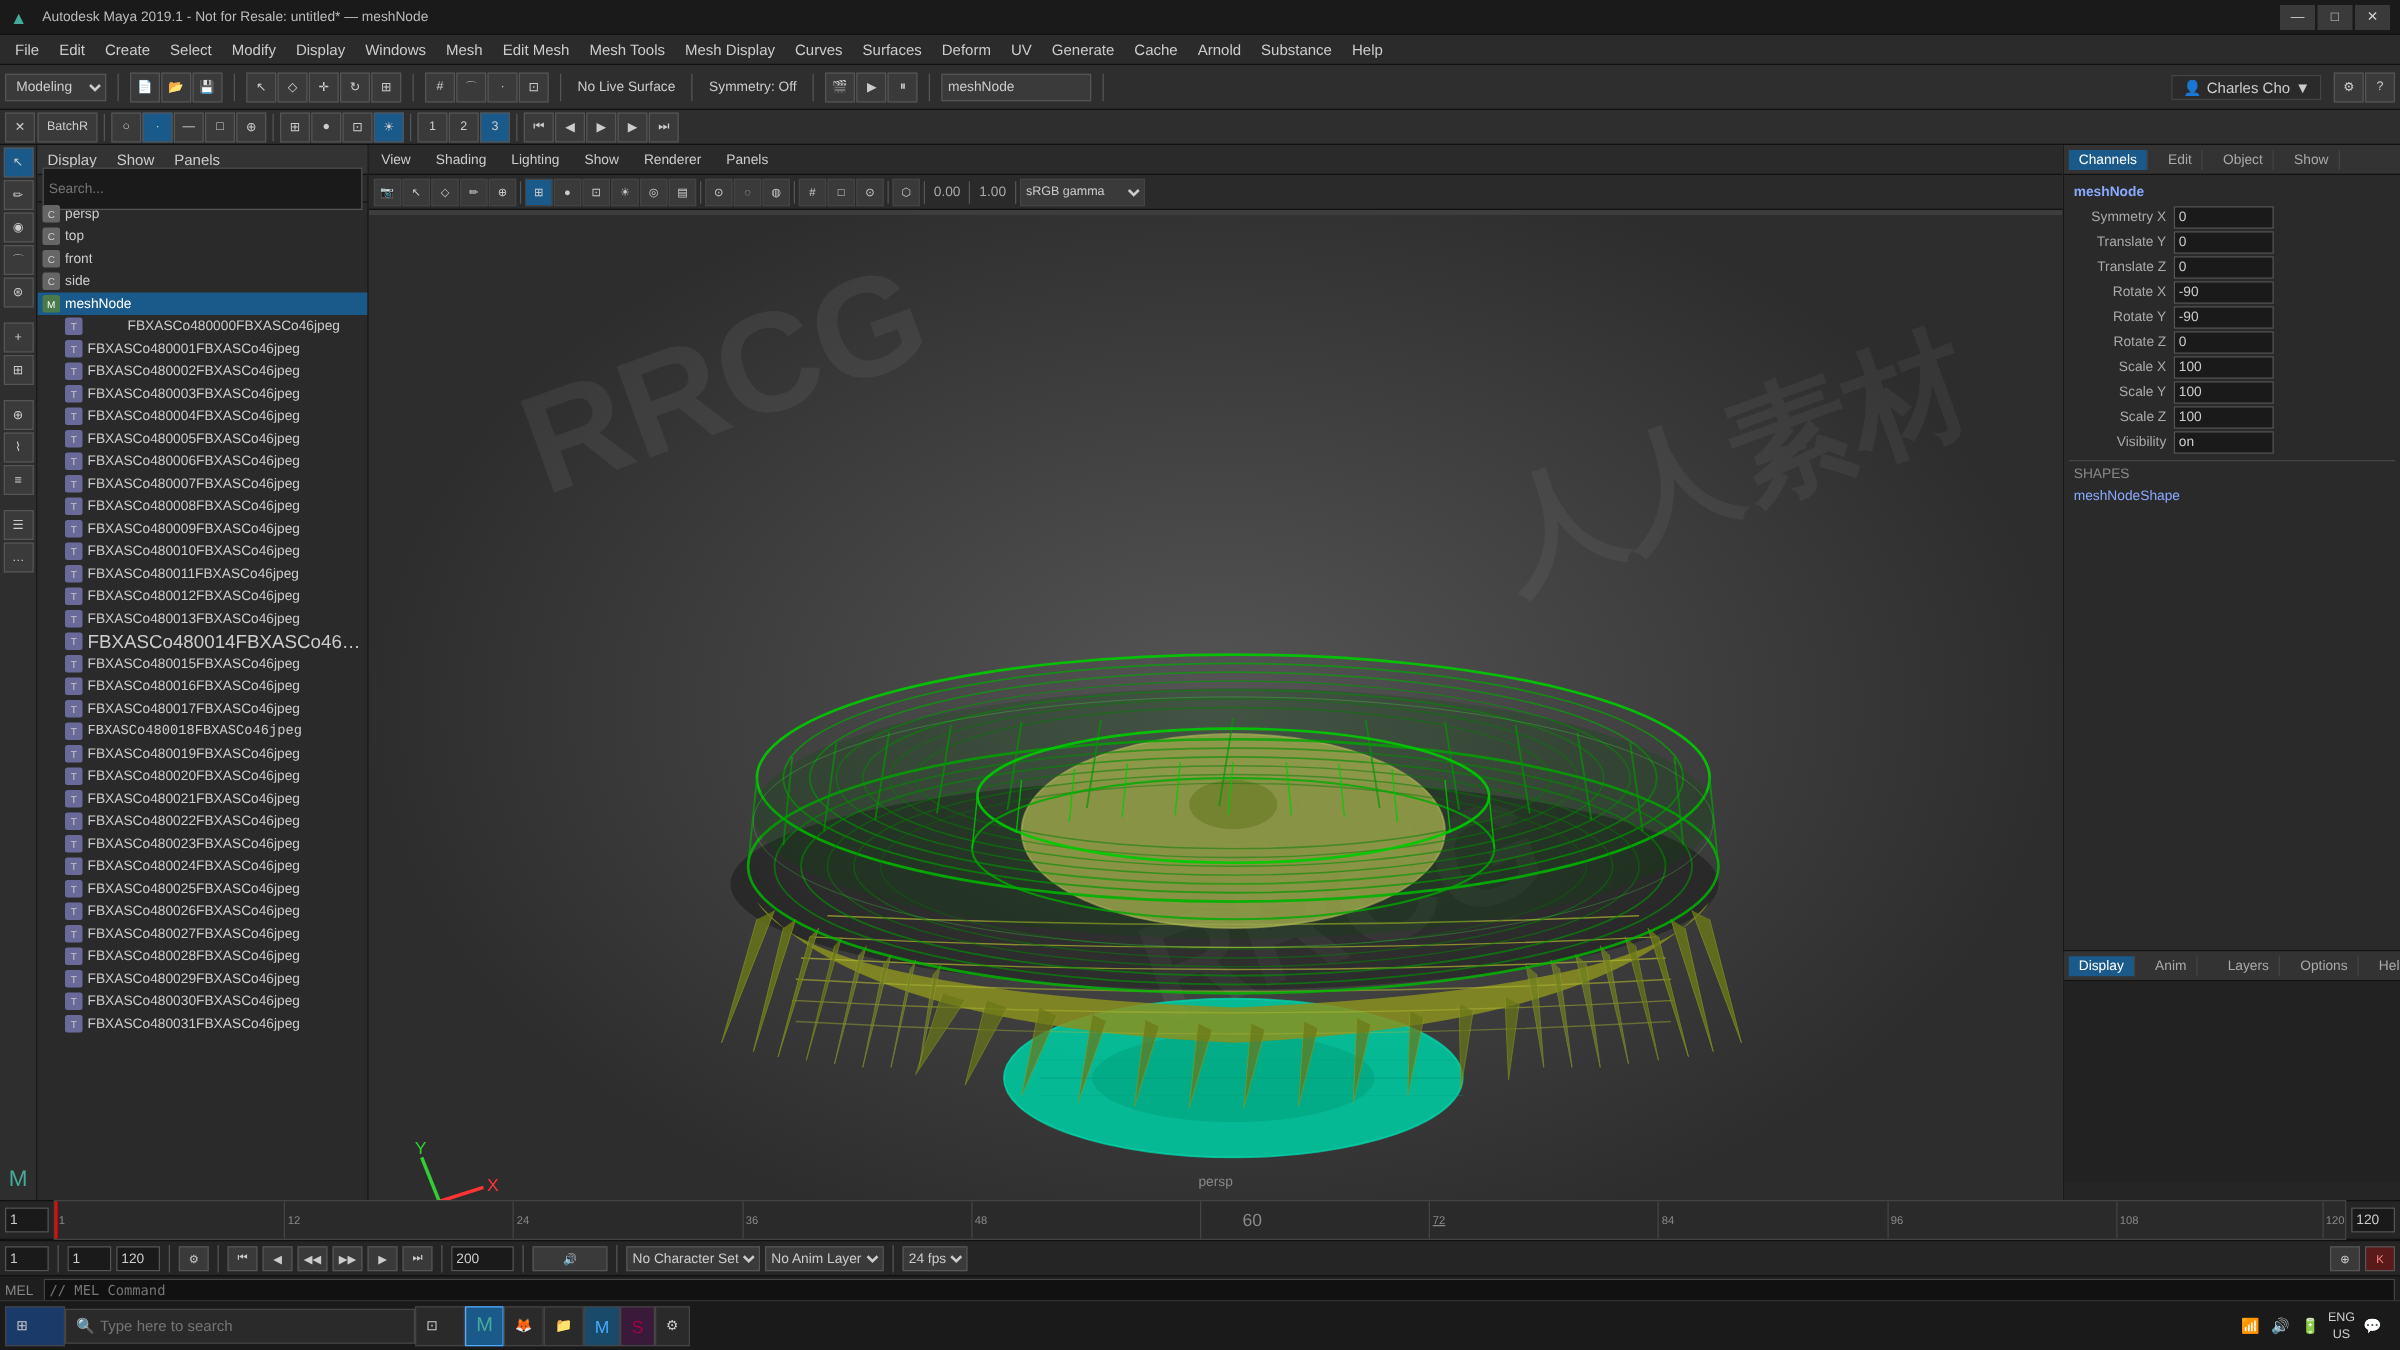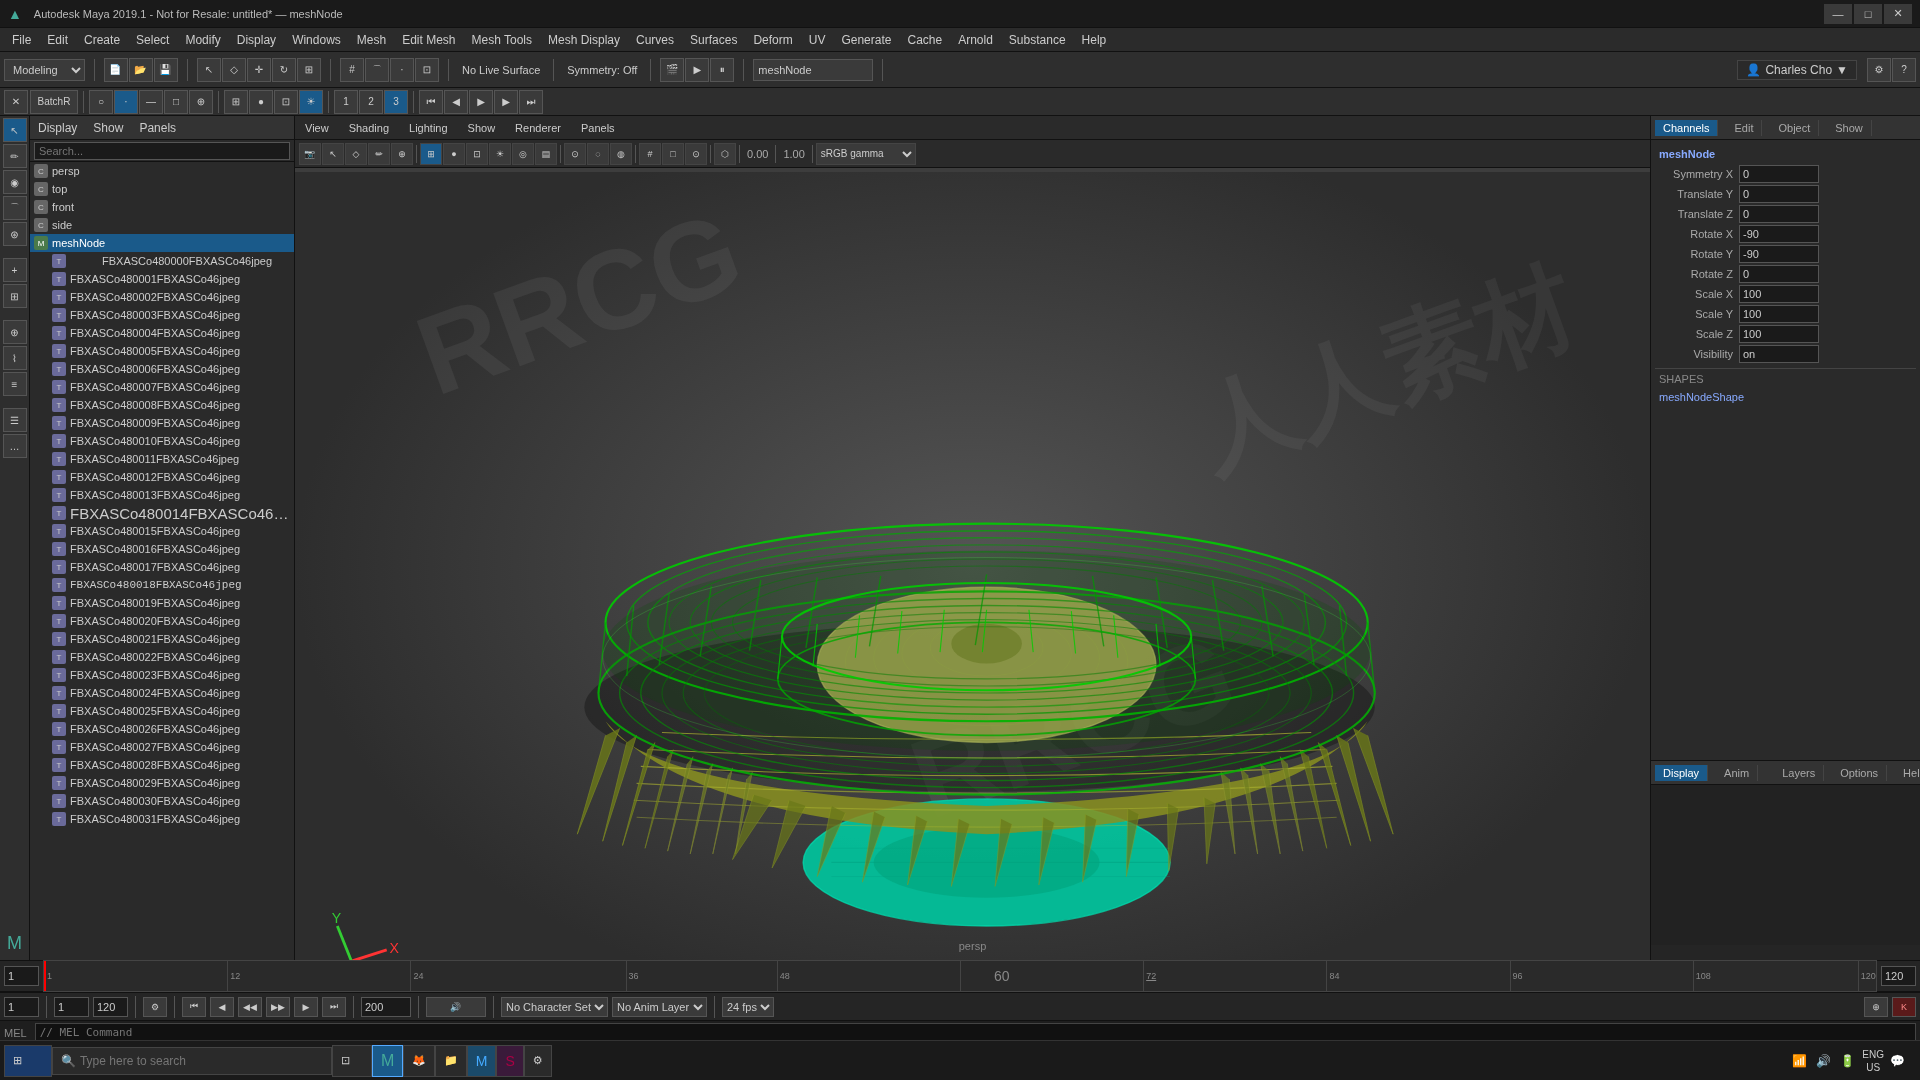--- a/index.html
+++ b/index.html
@@ -256,21 +256,21 @@
     <span style="font-size:18px; color:#4a9; margin-bottom:4px;">M</span>
   </div>
 
   <div id="outliner">
     <div id="outliner-header">
       <span class="menu-item" style="padding:0 4px;">Display</span>
       <span class="menu-item" style="padding:0 4px;">Show</span>
       <span class="menu-item" style="padding:0 4px;">Panels</span>
     </div>
     <div id="outliner-search">
-      <input type="text" placeholder="Search..." style="width: 100%; height: 18px; background: rgb(26, 26, 26); border: 1px solid rgb(85, 85, 85); color: rgb(204, 204, 204); font-size: 11px; padding: 0px 4px;">
+      <input type="text" placeholder="Search..." style="width: 100%; height: 18px; background: rgb(26, 26, 26); border: 1px solid rgb(85, 85, 85); color: rgb(204, 204, 204); font-size: 11px; padding: 16px 4px;">
     </div>
     <div id="outliner-list">
     <div class="ol-item">
           <div class="ol-icon camera">C</div>
           <span style="font-size: 11px; overflow: hidden; text-overflow: ellipsis;">persp</span>
         </div>
         <div class="ol-item">
           <div class="ol-icon camera">C</div>
           <span style="font-size: 11px; overflow: hidden; text-overflow: ellipsis;">top</span>
         </div>
@@ -755,21 +755,21 @@
 
     <div class="tl-tick" style="left:0%;">
         <span style="font-size:9px;color:#888;">1</span>
       </div>
     <div class="tl-tick" style="left:10%;">
         <span style="font-size:9px;color:#888;">12</span>
       </div>
     <div class="tl-tick" style="left:20%;">
         <span style="font-size:9px;color:#888;">24</span>
       </div>
-    <div class="tl-tick" style="left:30%;margin-left:32px;">
+    <div class="tl-tick" style="left:30%;">
         <span style="font-size:9px;color:#888;">36</span>
       </div>
     <div class="tl-tick" style="left:40%;">
         <span style="font-size:9px;color:#888;">48</span>
       </div>
     <div class="tl-tick" style="left:50%;">
         <span style="font-size:14px;color:#888;margin-left:31px;">60</span>
       </div>
     <div class="tl-tick" style="left:60%;">
         <span style="font-size:9px;color:#888;text-decoration:underline;">72</span>

